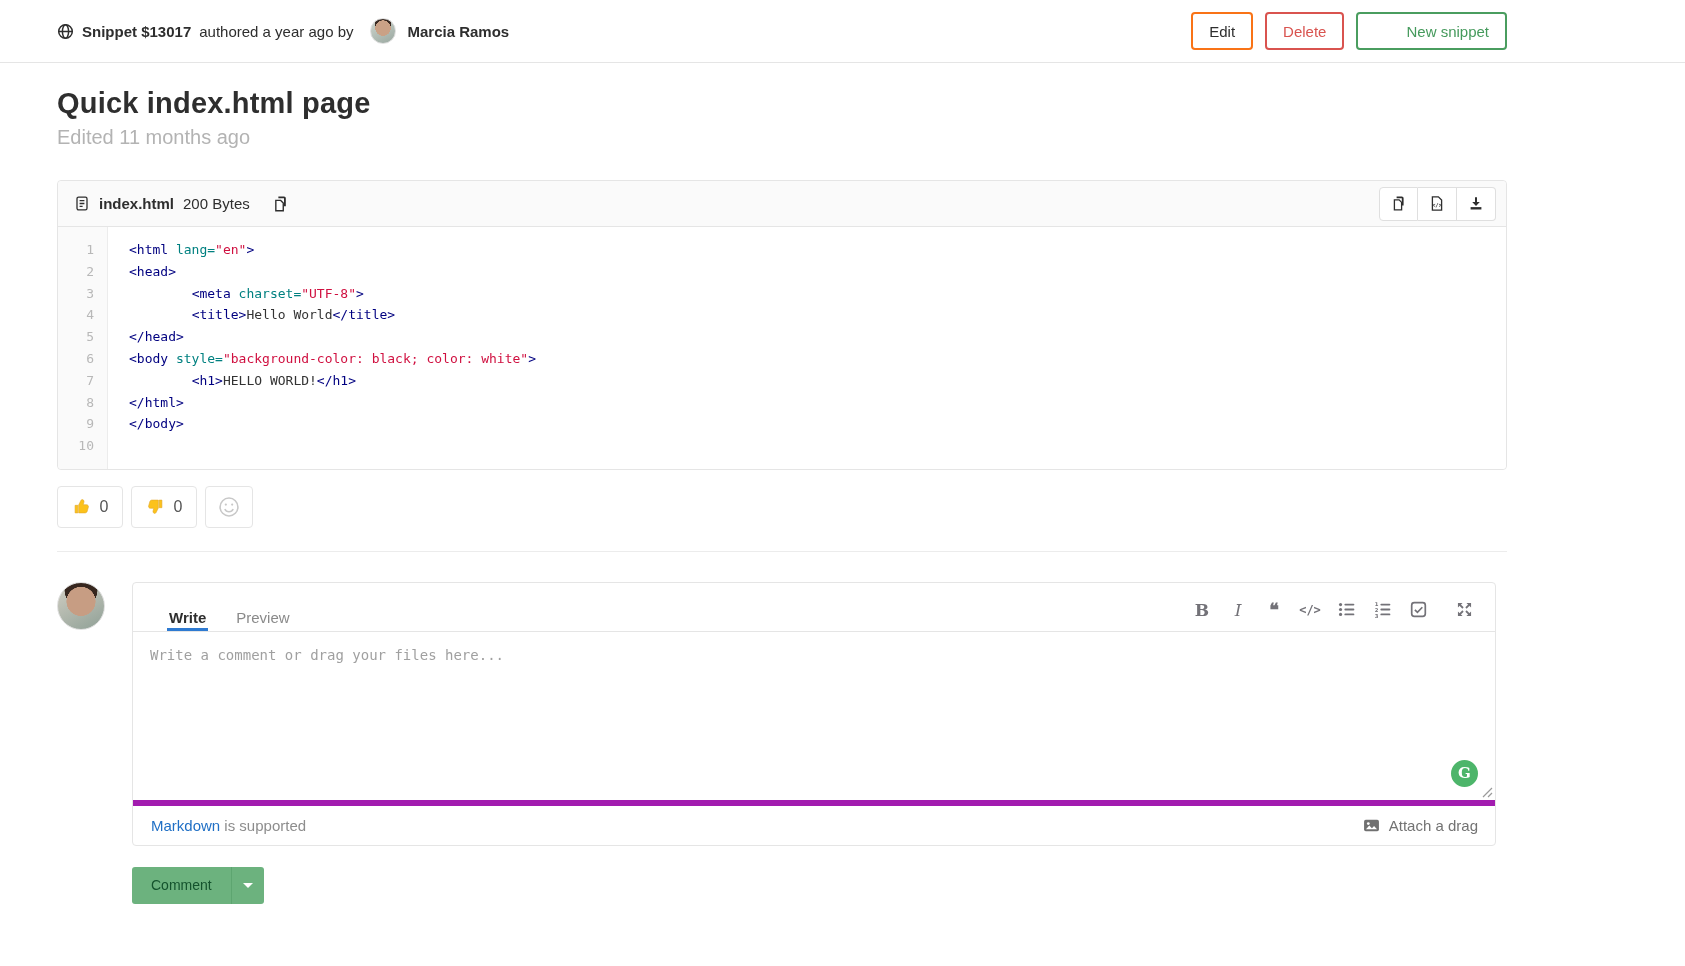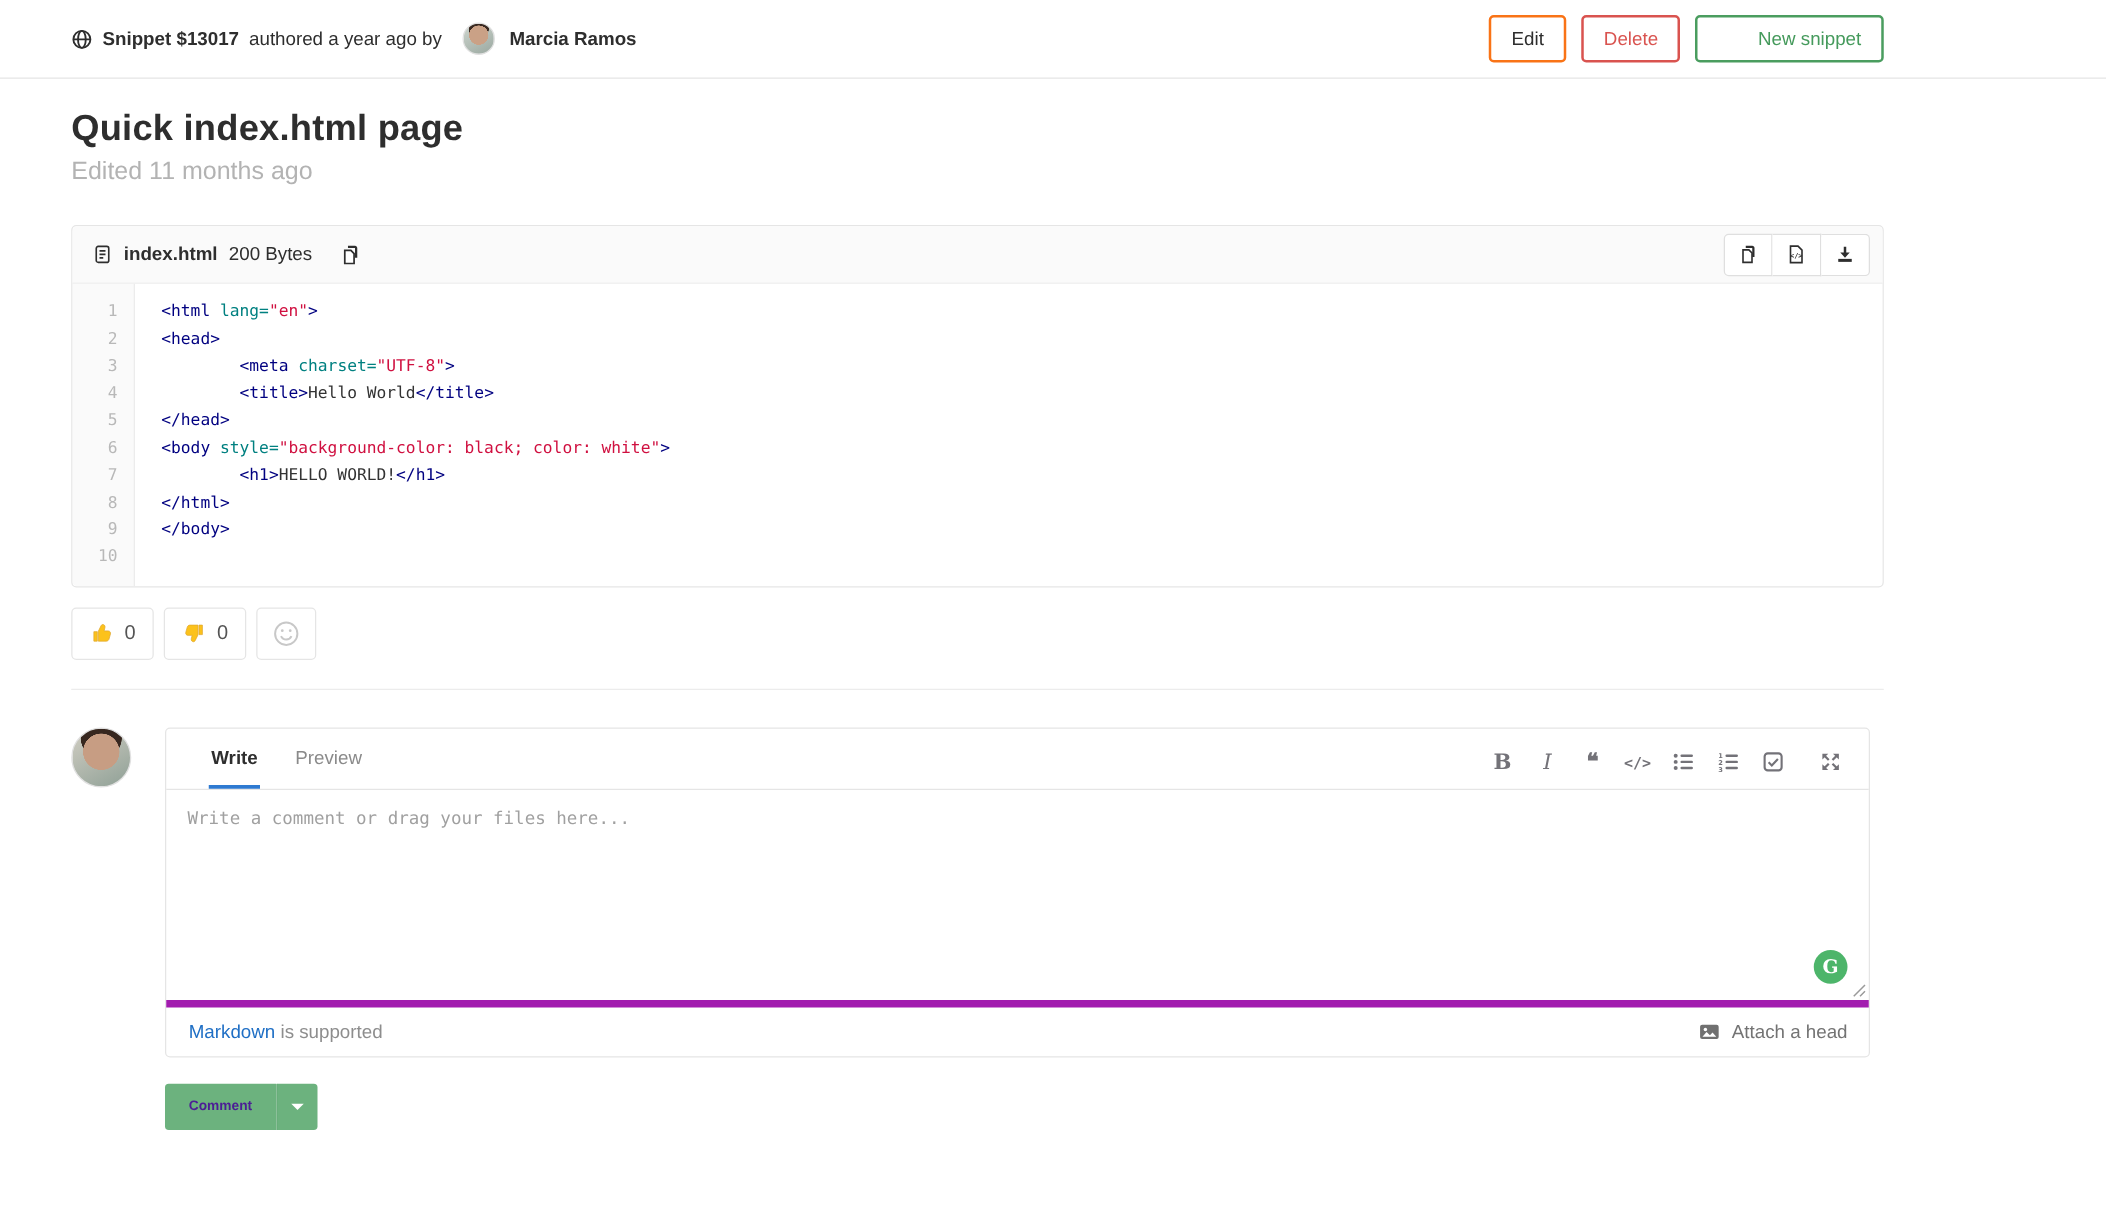--- a/index.html
+++ b/index.html
@@ -70,21 +70,21 @@
   .comment-row { margin-top:30px; display:flex; }
   .avatar-lg { width:48px; height:48px; border-radius:50%; flex:0 0 48px;
     background:radial-gradient(circle at 50% 40%, #c79d83 0 40%, transparent 41%),
                radial-gradient(circle at 50% 16%, #37271f 0 36%, transparent 37%),
                linear-gradient(150deg,#d3cfc4,#8fa096); border:1px solid #e0e0e0; }
   .comment-form { flex:1; margin-left:27px; margin-right:11px;
     border:1px solid #e5e5e5; border-radius:4px; background:#fff; }
   .md-header { display:flex; align-items:flex-end; border-bottom:1px solid #e5e5e5;
     padding:0 16px 0 34px; height:49px; }
   .md-tabs { display:flex; gap:26px; height:100%; align-items:flex-end; }
-  .md-tab { font-size:15px; padding:15px 2px 13px; cursor:pointer; color:#8a8a8a;
+  .md-tab { font-size:15px; padding:15px 2px 2px; cursor:pointer; color:#8a8a8a;
     border-bottom:3px solid transparent; }
   .md-tab.active { color:#2e2e2e; font-weight:bold; border-bottom-color:#2e7ad1; }
   .md-toolbar { margin-left:auto; display:flex; align-items:center; gap:6px; padding-bottom:6px; }
   .tb-btn { width:30px; height:30px; background:none; border:none; cursor:pointer;
     display:inline-flex; align-items:center; justify-content:center; color:#737278; }
   .tb-bold { font-family:"DejaVu Serif", serif; font-weight:bold; font-size:17px; }
   .tb-italic { font-family:"DejaVu Serif", serif; font-style:italic; font-size:17px; }
   .tb-quote { font-family:"DejaVu Serif", serif; font-weight:bold; font-size:18px; line-height:10px; }
   .tb-code { font-family:"DejaVu Sans Mono", monospace; font-weight:bold; font-size:12px; }
   .tb-fullscreen { margin-left:10px; }
@@ -101,22 +101,22 @@
   .resize-handle { position:absolute; right:2px; bottom:2px; width:11px; height:11px; cursor:nwse-resize; }
 
   .md-footer { border-top:6px solid #a21caf; height:45px; display:flex; align-items:center;
     padding:0 17px 0 18px; font-size:15px; }
   .md-support { color:#8d8d8d; }
   .md-link { color:#1f6fc5; cursor:pointer; }
   .attach { margin-left:auto; display:flex; align-items:center; gap:9px; color:#737373; cursor:pointer; }
 
   
   .submit-row { margin-top:21px; margin-left:75px; display:flex; }
-  .btn-comment { height:37px; padding:0 19px; background:#6cb27e; color:#4c1d95;
-    font-size:11px; font-weight:bold; border:none; border-radius:3px 0 0 3px; cursor:pointer; }
+  .btn-comment { height:37px; padding:0 19px; background:#6cb27e; color:#14532d;
+    font-size:14px; font-weight:normal; border:none; border-radius:3px 0 0 3px; cursor:pointer; }
   .btn-comment-caret { width:33px; height:37px; background:#6cb27e; border:none;
     border-left:1px solid #5da570; border-radius:0 3px 3px 0; cursor:pointer;
     display:inline-flex; align-items:center; justify-content:center; }
   .caret-down { width:0; height:0; border-left:5px solid transparent;
     border-right:5px solid transparent; border-top:5px solid #fff; }
 
   svg { display:block; }
 </style>
 </head>
 <body>
@@ -316,21 +316,21 @@
           <span class="md-link">Markdown</span><span> is supported</span>
         </span>
         <span class="attach">
           <span>
             <svg width="17" height="17" viewBox="0 0 16 16">
               <rect x="1" y="2.6" width="14" height="10.8" rx="1.6" fill="#707070"></rect>
               <circle cx="5" cy="6.2" r="1.3" fill="#fff"></circle>
               <path d="M2.8 11.6l3.1-3.6 2.5 2.5 2-2 2.8 3.1z" fill="#fff"></path>
             </svg>
           </span>
-          <span>Attach a head</span>
+          <span>Attach a drag</span>
         </span>
       </div>
     </div>
   </div>
 
   <div class="submit-row">
     <button class="btn-comment">Comment</button>
     <button class="btn-comment-caret">
       <span class="caret-down"></span>
     </button>

